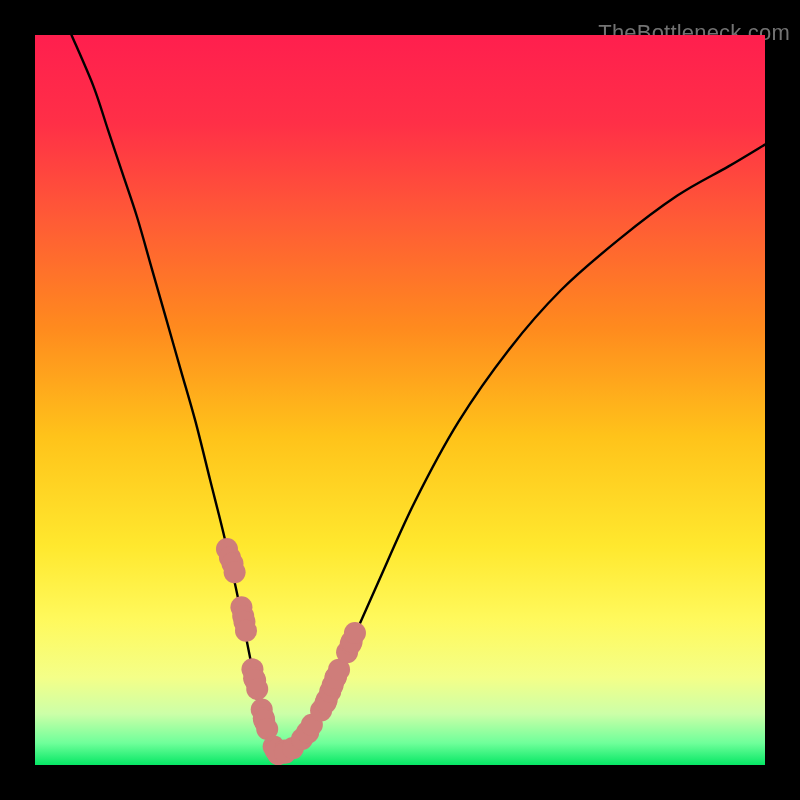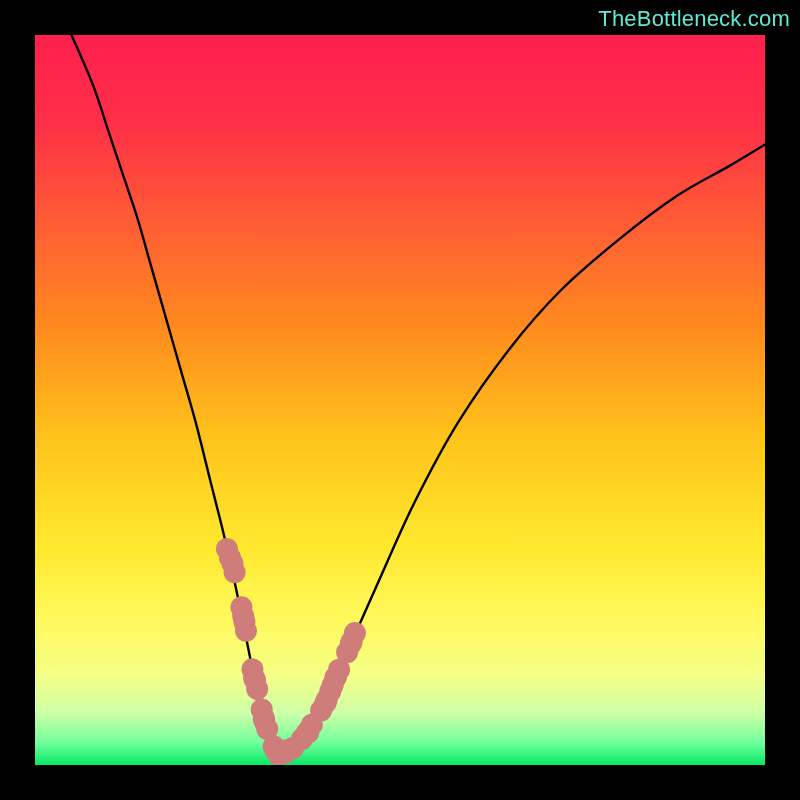--- a/index.html
+++ b/index.html
@@ -20,23 +20,23 @@
   .plot {
     position: absolute;
     left: 35px;
     top: 35px;
     width: 730px;
     height: 730px;
     overflow: hidden;
   }
   .watermark {
     position: absolute;
-    top: 6px;
+    top: 20px;
     right: 10px;
-    color: #5eead4;
+    color: #737373;
     font-size: 22px;
     font-weight: 500;
     letter-spacing: 0.2px;
     font-family: "Segoe UI", Arial, Helvetica, sans-serif;
     user-select: none;
   }
   svg { display:block; }
 </style>
 </head>
 <body>

